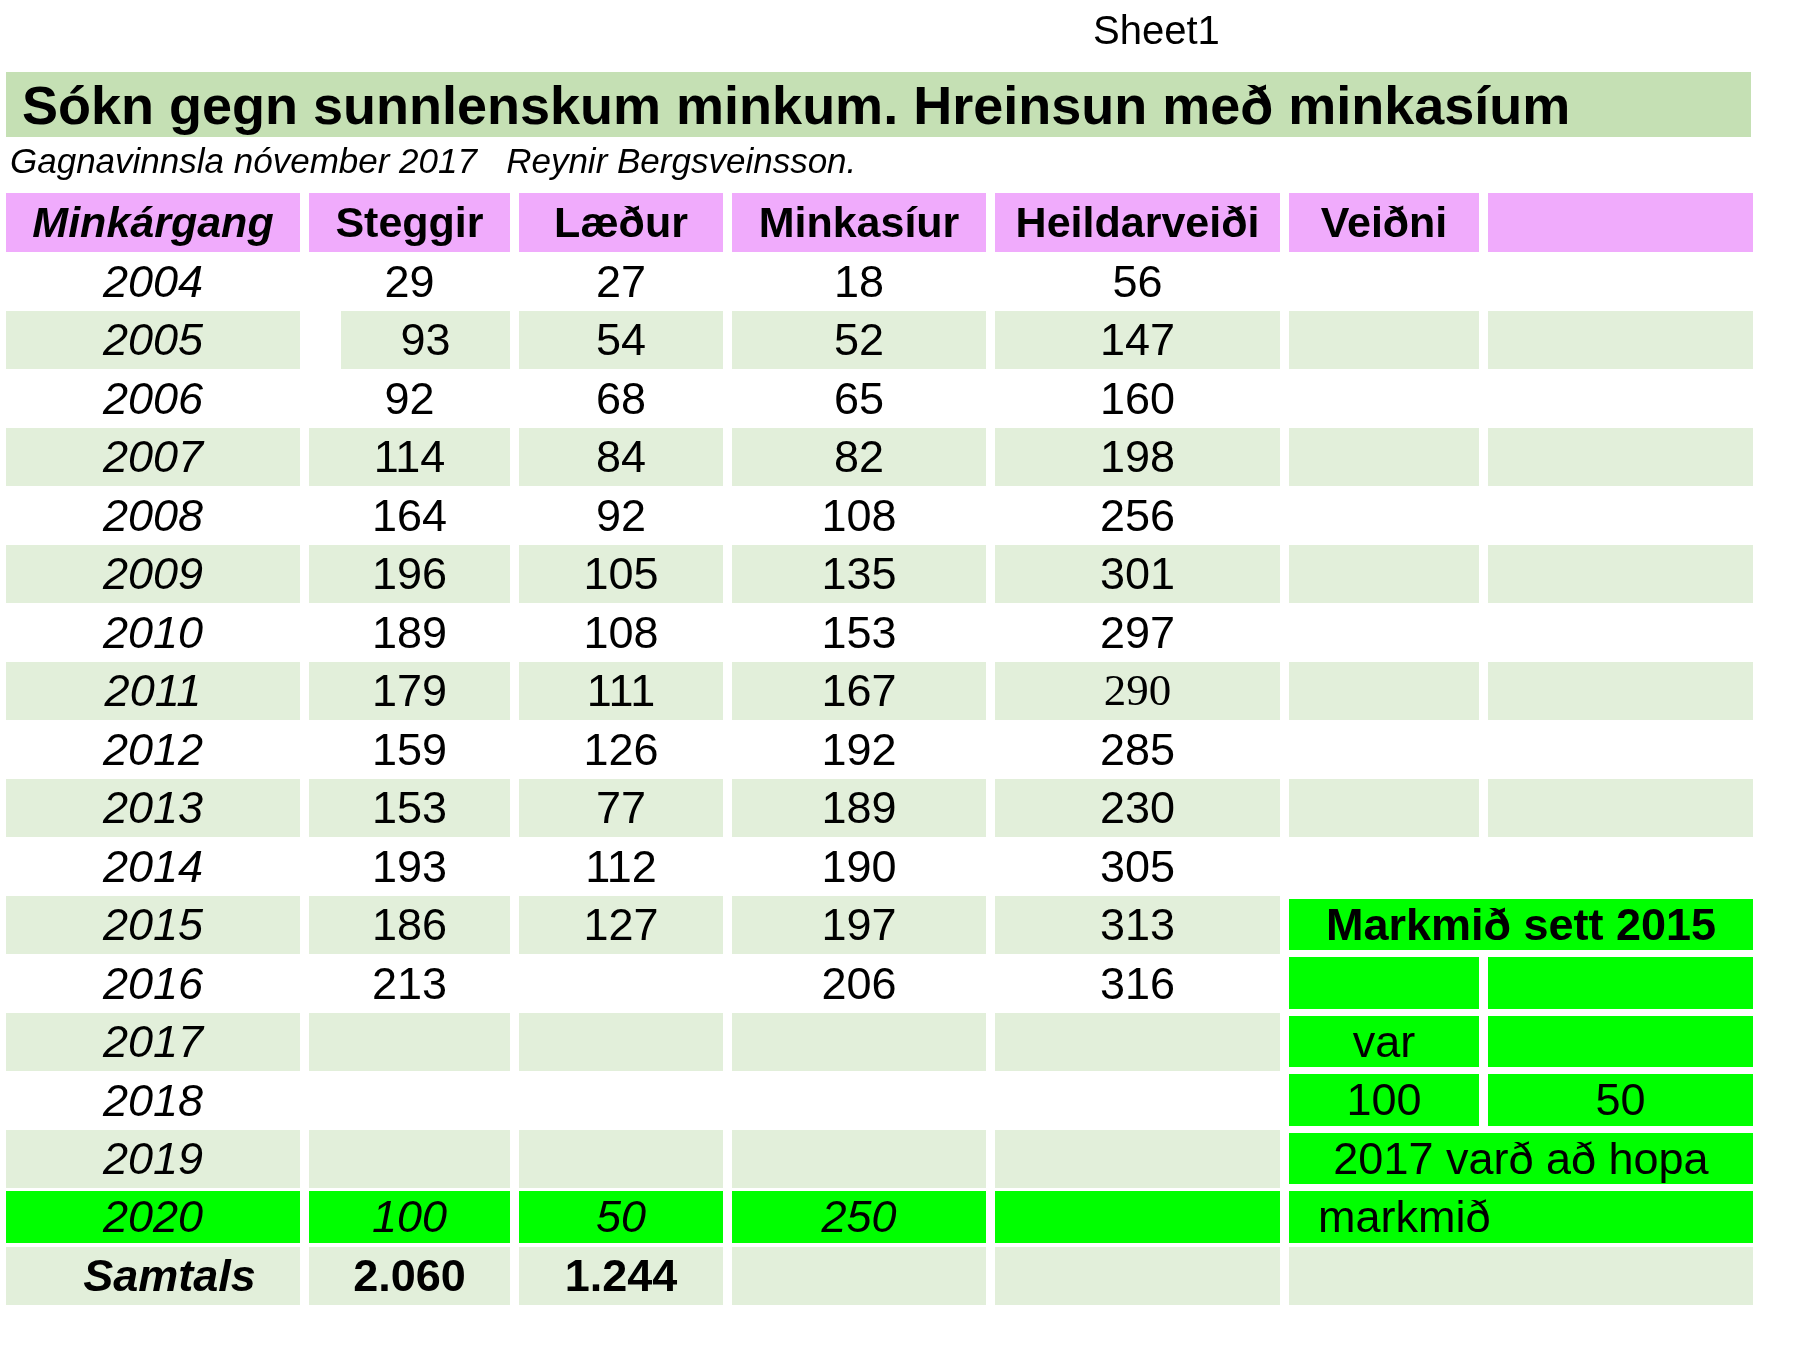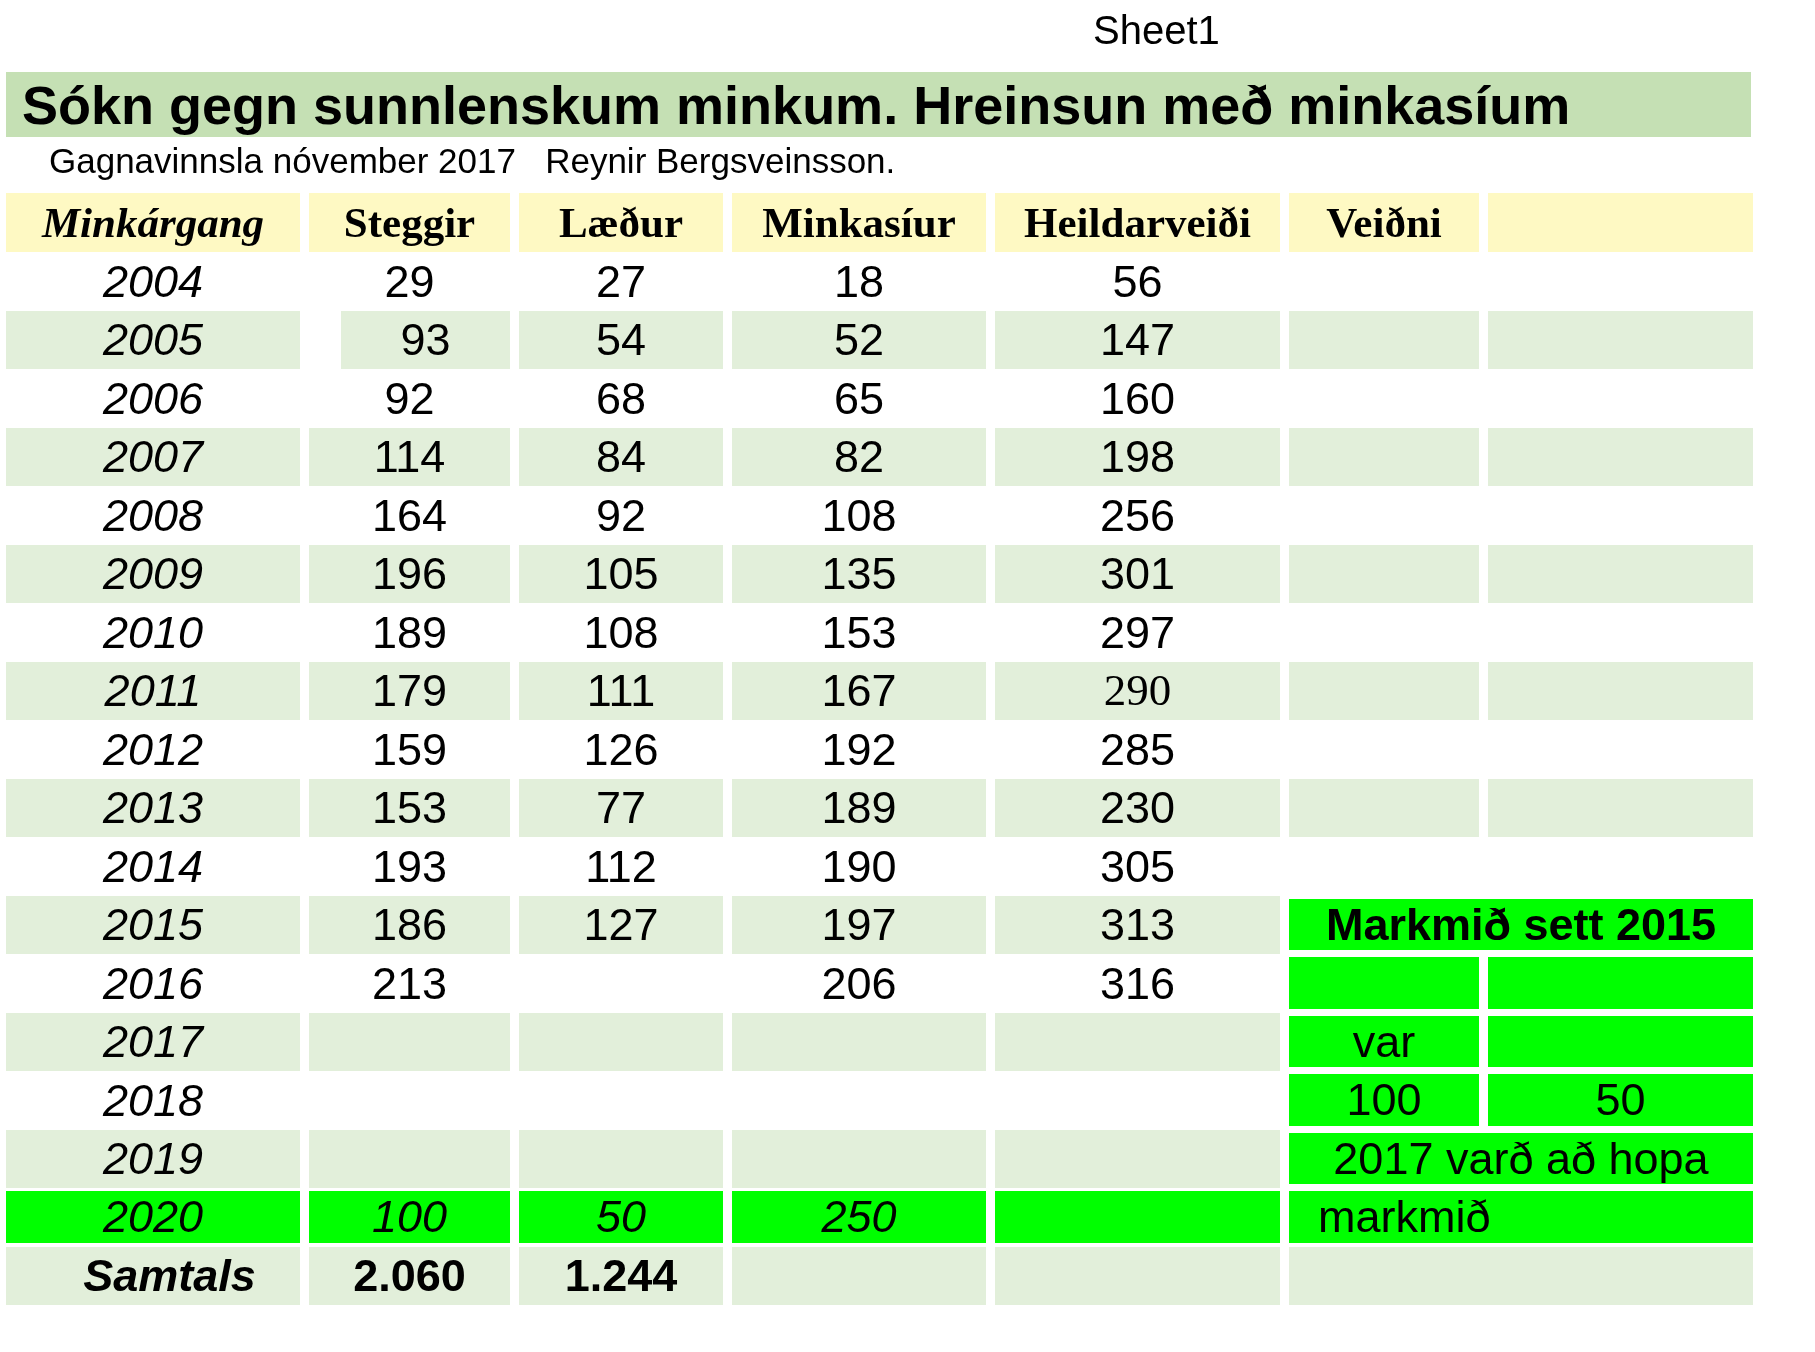--- a/index.html
+++ b/index.html
@@ -10,38 +10,37 @@
   .sheet-label{
     position:absolute;left:1093px;top:8px;font-size:40px;white-space:pre;
   }
   .title-bar{
     position:absolute;left:6px;top:72px;width:1745px;height:65px;
     background:#c5e0b4;box-sizing:border-box;padding-left:16px;
     display:flex;align-items:center;
     font-size:54px;font-weight:bold;white-space:nowrap;overflow:hidden;
   }
   .subtitle{
-    position:absolute;left:10px;top:141px;font-size:35px;
+    position:absolute;left:10px;top:141px;font-size:35px;font-style:italic;
     white-space:pre;
-    margin-left:39px;
   }
   #sheet-table{
     position:absolute;left:6px;top:193px;
     display:grid;
     grid-template-columns:294px 201px 204px 254px 285px 190px 265px;
     grid-template-rows:59px;
     grid-auto-rows:58.5px;
     column-gap:9px;
   }
   .c{
     display:flex;align-items:center;justify-content:center;
     font-size:45px;line-height:1;overflow:hidden;box-sizing:border-box;
   }
   .hd{font-size:43px;font-weight:bold;}
-  .bg-head{background:#fef9c3;font-family:Liberation Serif, serif;}
+  .bg-head{background:#f0abfc;}
   .bg-tint{background:#e2efda;}
   .bg-bright{background:#00ff00;border-top:3px solid #ffffff;border-bottom:4px solid #ffffff;}
   .st-year{font-style:italic;}
   .st-bold{font-weight:bold;}
   .st-bi{font-weight:bold;font-style:italic;}
   .st-left{justify-content:flex-start;padding-left:29px;}
 </style>
 </head>
 <body>
 

